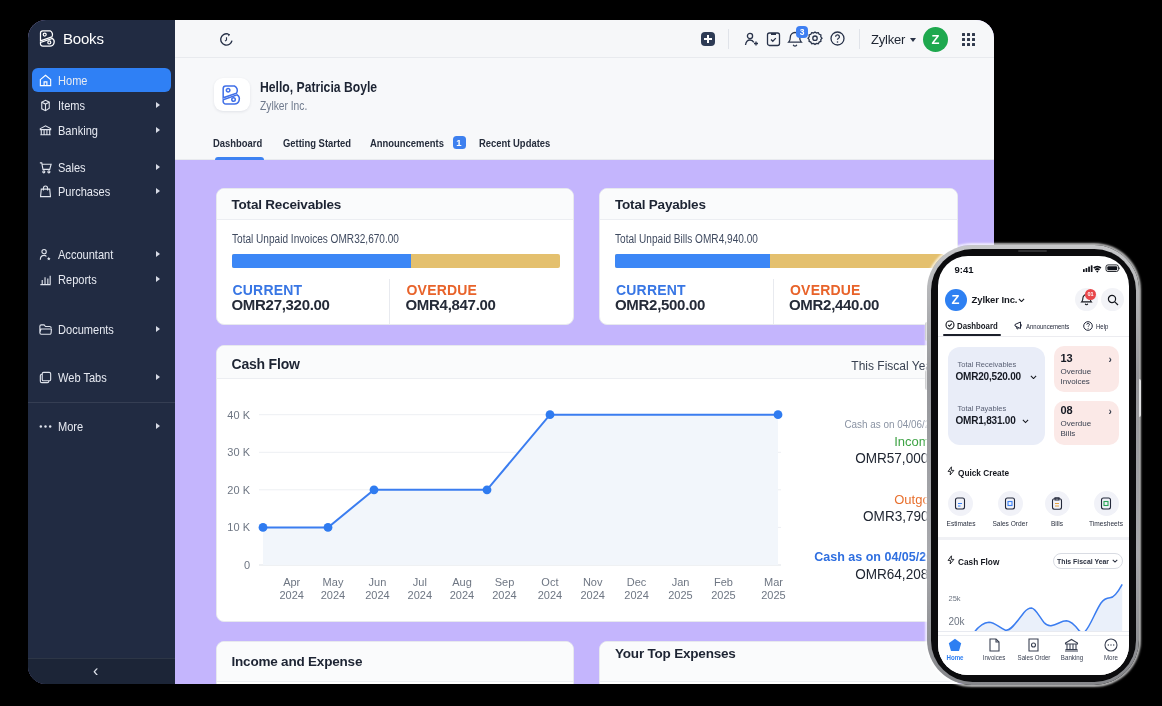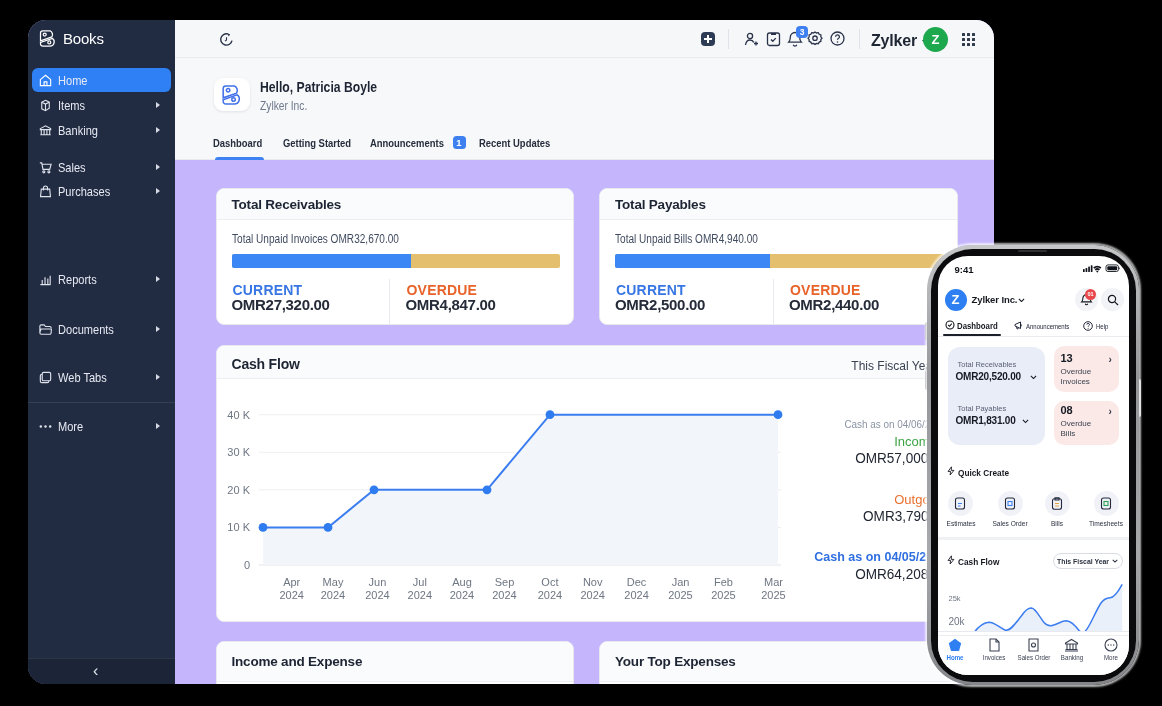--- a/index.html
+++ b/index.html
@@ -29,21 +29,21 @@
 #searchbox { position:absolute; left:68px; top:7px; width:225px; height:24px; background:#eef0f4; border:1px solid #dcdfe6; border-radius:11px; display:flex; align-items:center; }
 #searchbox .mag { margin-left:9px; }
 #searchbox .sb-caret { width:0; height:0; border-top:4px solid #434c60; border-left:3.5px solid transparent; border-right:3.5px solid transparent; margin-left:4px; }
 #searchbox .vline { width:1px; height:14px; background:#d4d8e0; margin-left:5px; }
 #searchbox .ph { color:#9aa1b1; font-size:12.5px; margin-left:6px; letter-spacing:-0.2px; }
 .tb-ic { position:absolute; top:10px; }
 #tb-plus { position:absolute; left:526px; top:12px; width:14px; height:14px; background:#2e3b55; border-radius:4px; color:#fff; }
 #tb-plus:before { content:""; position:absolute; left:3px; top:6px; width:8px; height:1.6px; background:#fff; }
 #tb-plus:after { content:""; position:absolute; left:6.2px; top:2.8px; width:1.6px; height:8px; background:#fff; }
 .tb-div { position:absolute; top:9px; width:1px; height:20px; background:#e0e3e9; }
-#tb-zylker { position:absolute; left:696px; top:12px; color:#1f2633; font-size:16px; font-weight:700; letter-spacing:-0.2px; }
+#tb-zylker { position:absolute; left:696px; top:12px; color:#1f2633; font-size:13px; font-weight:400; letter-spacing:-0.2px; }
 #tb-zylker .zcaret { display:inline-block; width:0; height:0; border-top:4px solid #2a3347; border-left:3.5px solid transparent; border-right:3.5px solid transparent; vertical-align:2px; margin-left:5px; }
 #tb-avatar { position:absolute; left:748px; top:7px; width:25px; height:25px; border-radius:50%; background:#1ea84e; color:#fff; font-size:13px; font-weight:700; text-align:center; line-height:25px; }
 #tb-grid { position:absolute; left:787px; top:13px; width:13px; height:13px; }
 #tb-grid div { position:absolute; width:3px; height:3px; background:#323b4e; border-radius:0.5px; }
 
 
 #hello { position:absolute; left:147px; top:38px; width:819px; height:102px; background:#f7f8fa; }
 #hello h1 {}
 #hello-logo { position:absolute; left:39px; top:20px; width:36px; height:33px; background:#fff; border-radius:9px; box-shadow:0 1px 3px rgba(30,40,70,0.1); }
 #hello h1 { position:absolute; left:85px; top:20.5px; font-size:14px; font-weight:700; color:#1d2433; transform:scaleX(0.87); transform-origin:0 0; white-space:nowrap; }
@@ -143,20 +143,31 @@
           <span class="caret"></span>
         </div>
       <div class="sb-item" style="top:159px;">
           <span class="ic">
             <svg viewBox="0 0 16 16" fill="none" stroke="#dfe3ec" stroke-width="1.2">
               <path d="M3.5 5.5 h9 l0.8 8 H2.7 Z"></path>
               <path d="M5.8 7 V4.3 a2.2 2.2 0 0 1 4.4 0 V7"></path>
             </svg>
           </span>
           <i>Purchases</i>
+          <span class="caret"></span>
+        </div>
+      <div class="sb-item" style="top:222px;">
+          <span class="ic">
+            <svg viewBox="0 0 16 16" fill="none" stroke="#dfe3ec" stroke-width="1.2">
+              <circle cx="6.5" cy="5" r="2.3"></circle>
+              <path d="M2.5 13.5 c0 -3 2 -4.5 4 -4.5 1 0 1.8 0.3 2.5 1"></path>
+              <path d="M11.5 10.5 l0.6 1.2 1.3 0.2 -0.95 0.9 0.25 1.3 -1.2 -0.6 -1.2 0.6 0.25 -1.3 -0.95 -0.9 1.3 -0.2 Z" fill="#dfe3ec" stroke="none"></path>
+            </svg>
+          </span>
+          <i>Accountant</i>
           <span class="caret"></span>
         </div>
       <div class="sb-item" style="top:247px;">
           <span class="ic">
             <svg viewBox="0 0 16 16" fill="none" stroke="#dfe3ec" stroke-width="1.2">
               <path d="M2.5 13.5 h11 M4.5 13 V8.5 M7.5 13 V5.5 M10.5 13 V7 M13 13 V4"></path>
             </svg>
           </span>
           <i>Reports</i>
           <span class="caret"></span>
@@ -359,21 +370,21 @@
       <div class="cf-right" style="right:10px; top:219px; font-size:15.5px; color:#212733; transform:scaleX(0.875); transform-origin:100% 0;">OMR64,208.00</div>
     </div>
 
     <div class="card" style="left:187.5px; top:621px; width:358.5px; height:80px;">
       <div class="hd" style="height:40px;">
           <span style="top:12px;">Income and Expense</span>
         </div>
     </div>
     <div class="card" style="left:571px; top:621px; width:359px; height:80px;">
       <div class="hd" style="height:40px;">
-          <span style="top:12px;">Your Top Expenses</span>
+          <span style="top:4px;">Your Top Expenses</span>
         </div>
     </div>
   </div>
 
   <div id="phone">
     <div class="ph-btn" style="left:-2px; top:76.5px; width:3.5px; height:19.5px; border-radius:2px 0 0 2px;"></div>
     <div class="ph-btn" style="left:-2px; top:125px; width:3.5px; height:19.5px; border-radius:2px 0 0 2px;"></div>
     <div class="ph-btn" style="right:-2px; top:134px; width:3.5px; height:38px; border-radius:0 2px 2px 0;"></div>
     <div id="ph-frame"></div>
     <div id="ph-bezel"></div>

